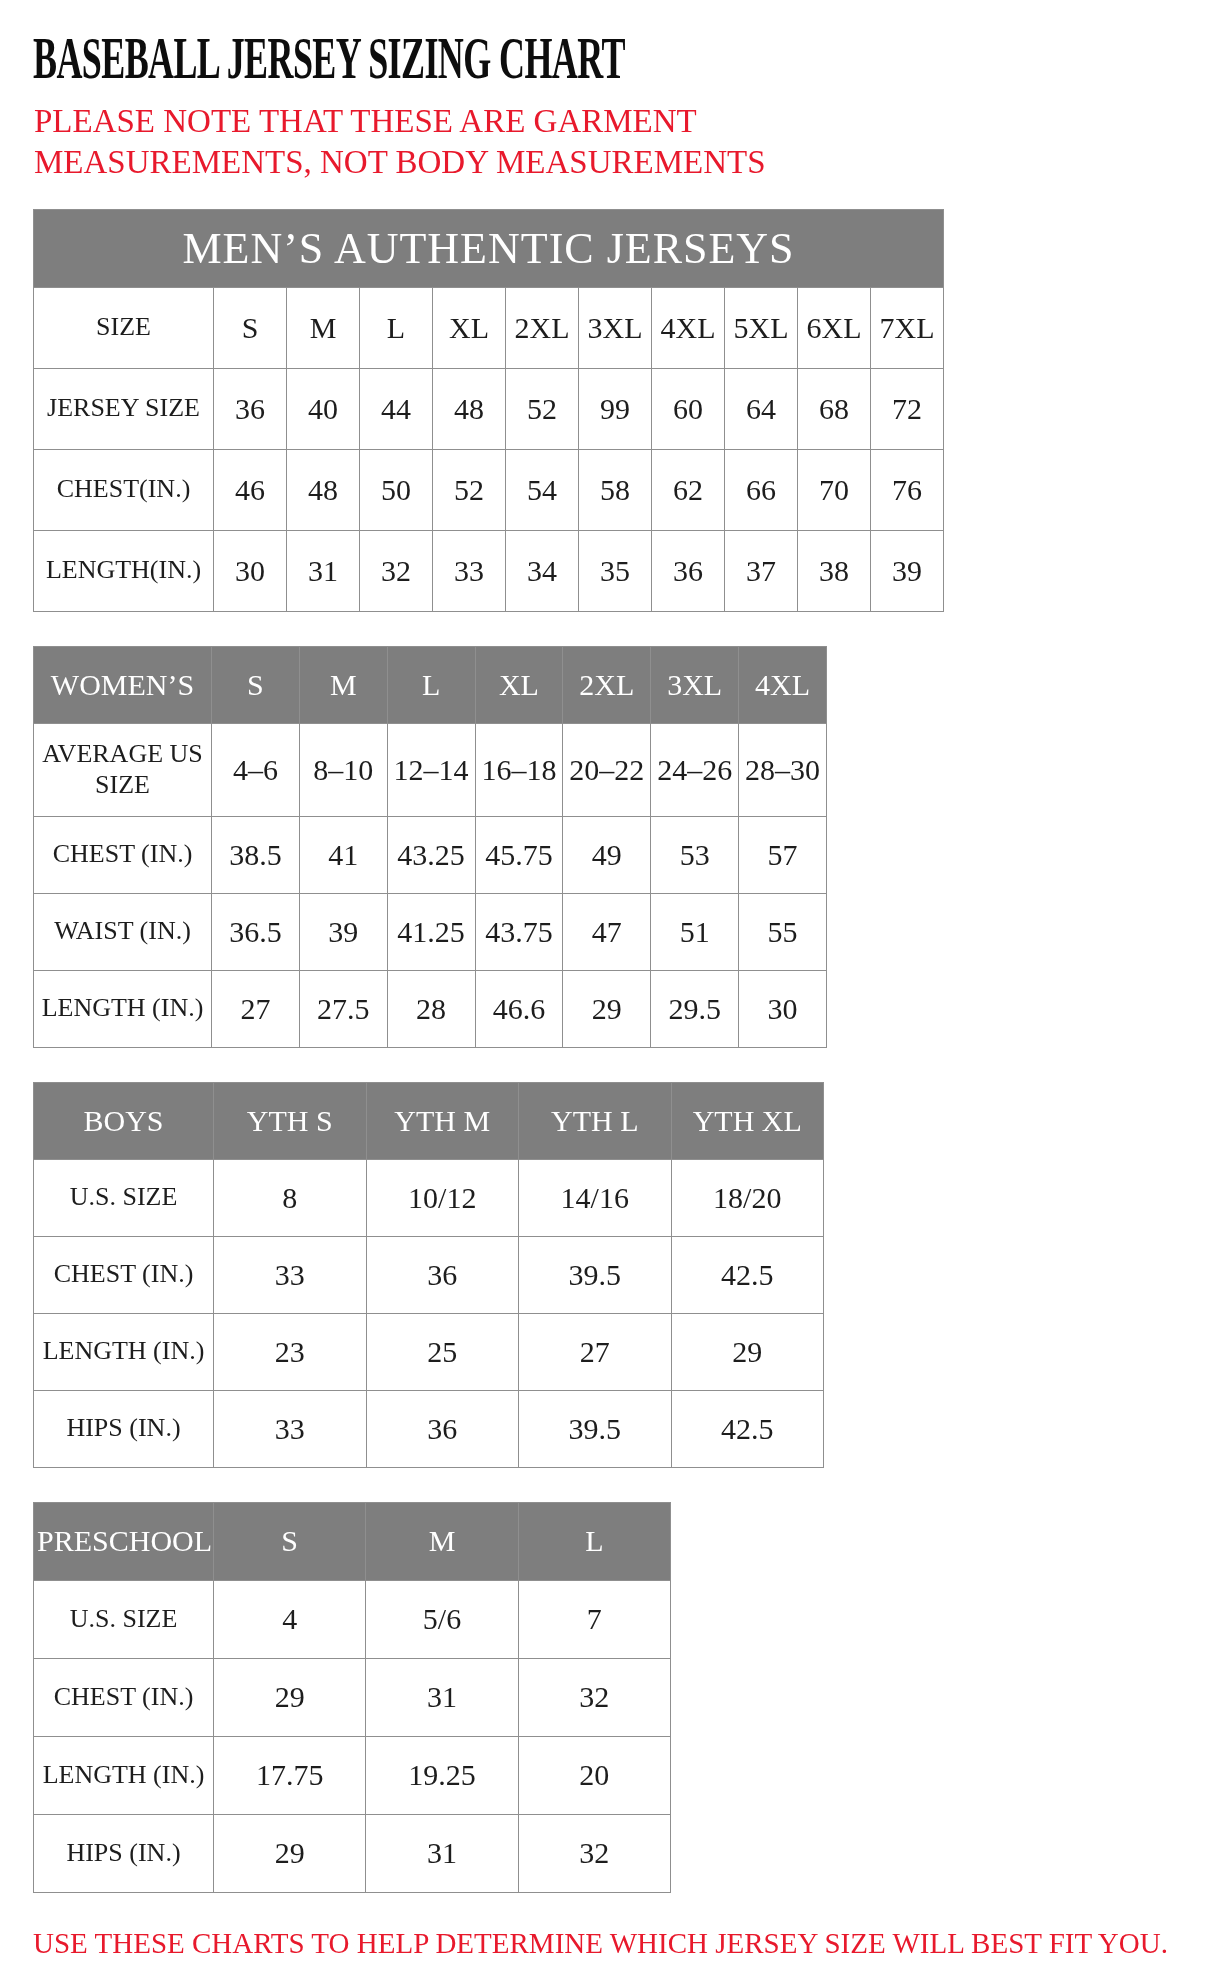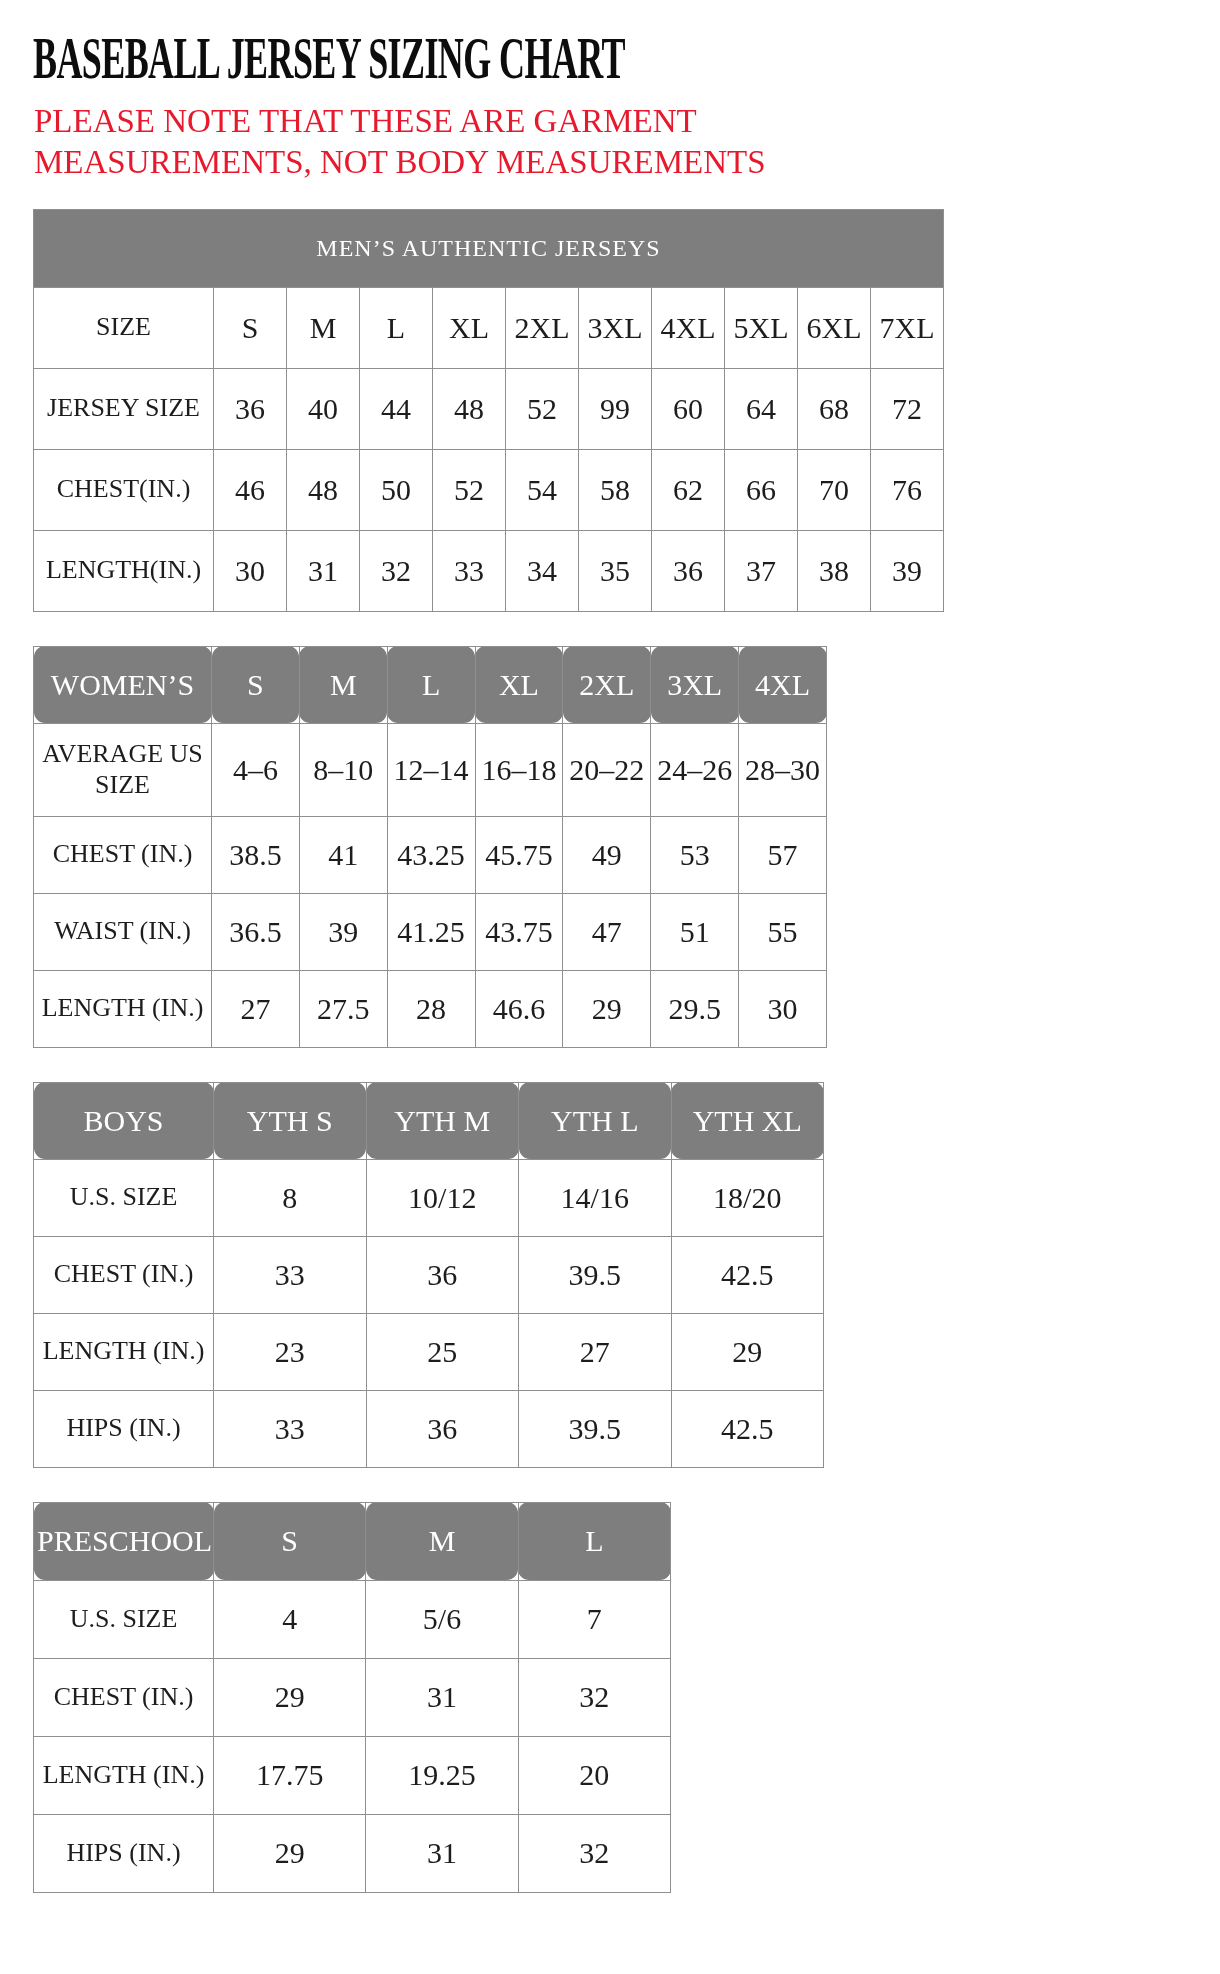--- a/index.html
+++ b/index.html
@@ -50,30 +50,29 @@
   }
   .tbl-mens{width:911px;}
   .tbl-womens{width:794px;}
   .tbl-boys{width:791px;padding-left:20px;}
   .tbl-preschool{width:638px;}
   col.c-label{width:180px;}
   .tbl-womens col.c-label{width:178px;}
   .banner{
     background:var(--gray);
     color:#ffffff;
-    font-size:24px;
+    font-size:44px;
     letter-spacing:1px;
     height:78px;
   }
   .hdr{
     background:var(--gray);
     color:#ffffff;
     font-size:30px;
     height:76px;
-    border-radius:11px;
   }
   .label{font-size:26px;line-height:1.18;}
   .val{font-size:30px;}
   .tbl-mens tbody th,.tbl-mens tbody td{height:81px;margin-top:24px;}
   .tbl-womens tbody th,.tbl-womens tbody td{height:77px;}
   .tbl-womens tbody tr:nth-child(2) th,
   .tbl-womens tbody tr:nth-child(2) td{height:93px;}
   .tbl-boys tbody th,.tbl-boys tbody td{height:77px;}
   .tbl-preschool tbody th,.tbl-preschool tbody td{height:78px;}
   .footer{
@@ -293,14 +292,15 @@
         </tr>
         <tr>
           <th class="label">HIPS (IN.)</th>
           <td class="val">29</td>
           <td class="val">31</td>
           <td class="val">32</td>
         </tr>
       </tbody>
   </table>
 
+  <p class="footer">USE THESE CHARTS TO HELP DETERMINE WHICH JERSEY SIZE WILL BEST FIT YOU.</p>
 
 </div>
 
 </body></html>

